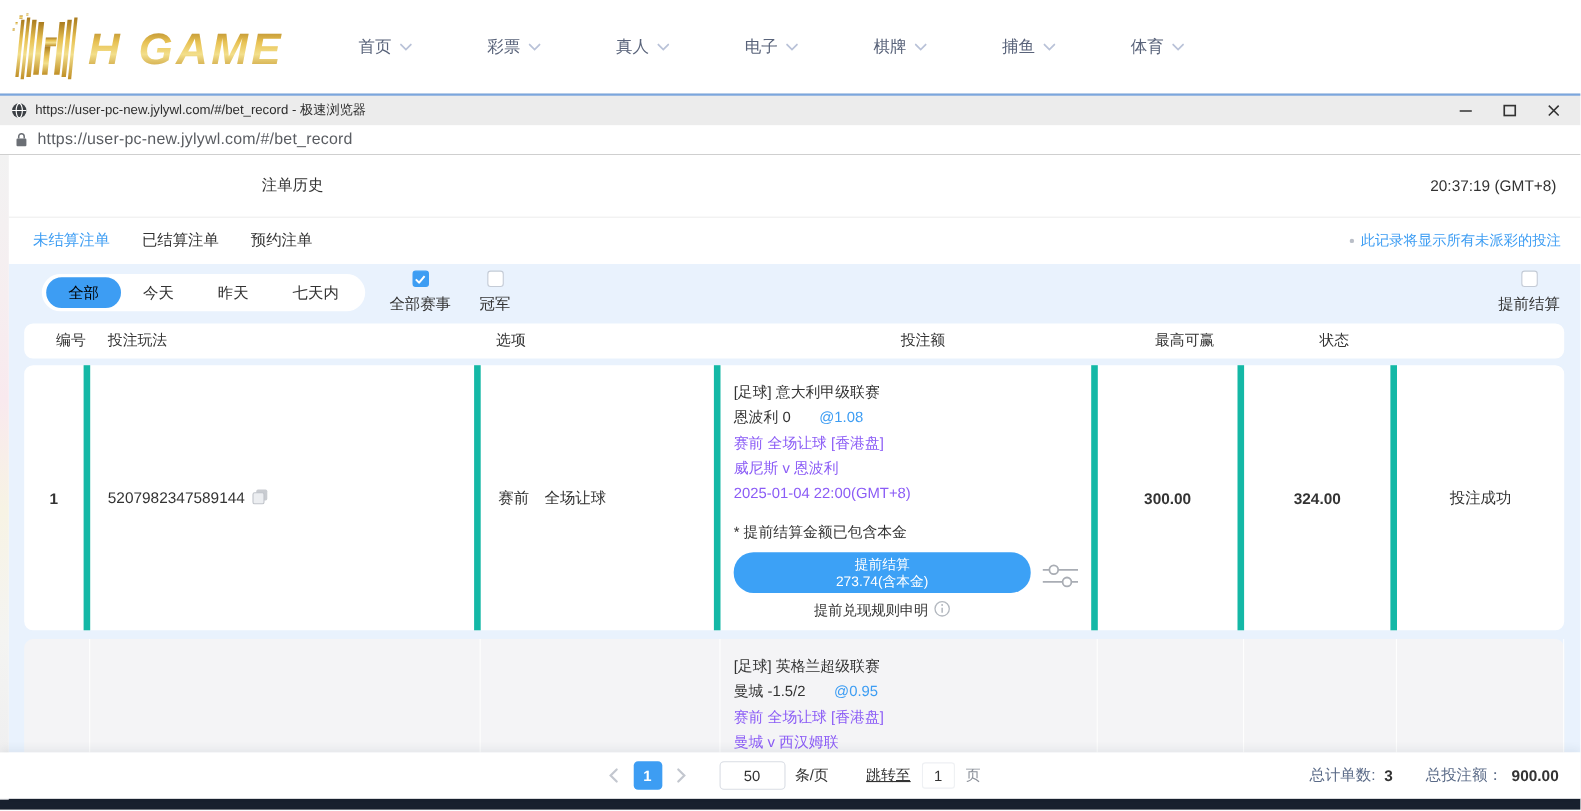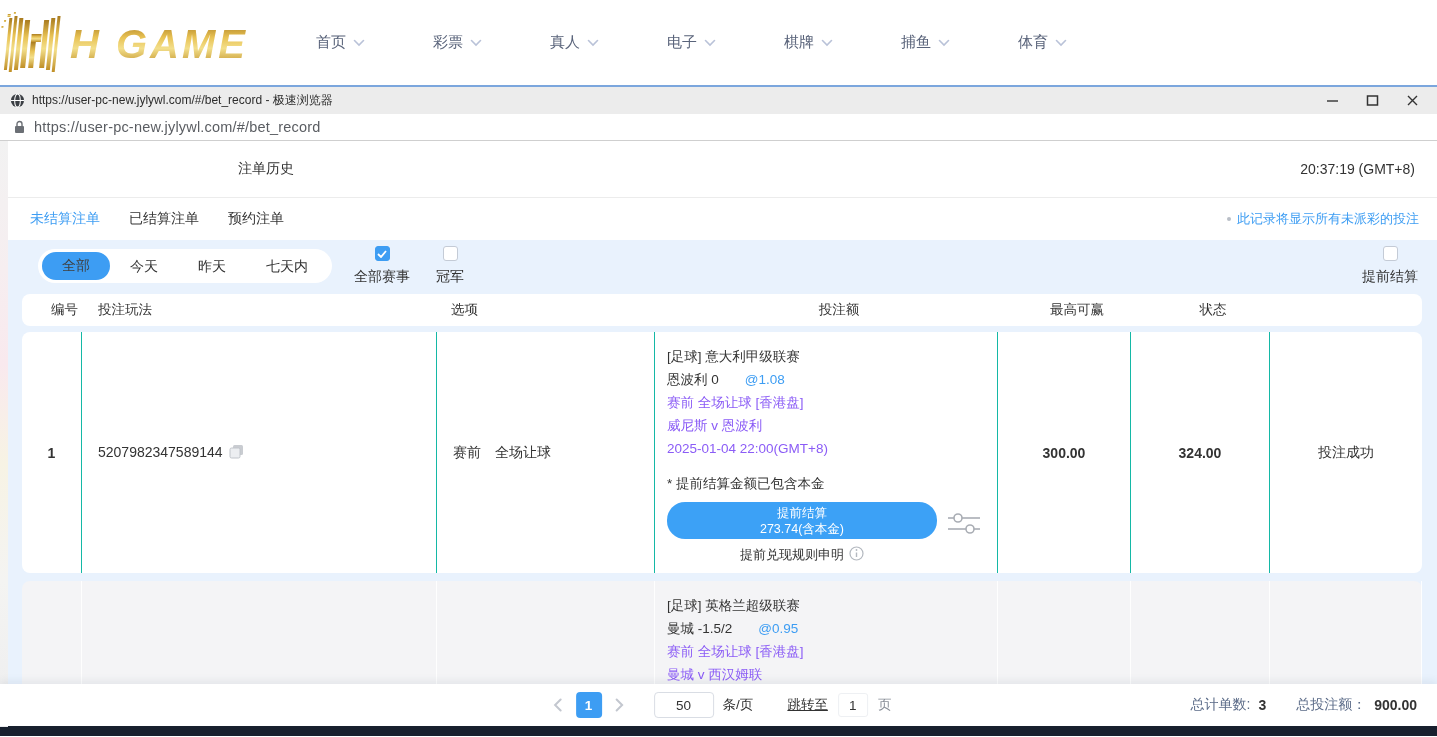--- a/index.html
+++ b/index.html
@@ -1,21 +1,21 @@
 <!DOCTYPE html>
 <html><head>
 <meta charset="utf-8">
 <style>
   * { margin:0; padding:0; box-sizing:border-box; }
   html,body { width:1437px; height:737px; overflow:hidden; }
   body { font-family:"Liberation Sans","DejaVu Sans",sans-serif; background:#fff; }
   .screen { position:relative; width:1437px; height:737px; overflow:hidden; background:#fff; }
 
   
-  .site-header { height:85px; display:flex; align-items:center; background:#fff; }
+  .site-header { height:85px; display:flex; align-items:center; padding-left:10px; background:#fff; }
   .logo { display:flex; align-items:center; cursor:pointer; }
   .main-nav { display:flex; align-items:center; margin-left:36px; gap:68px; }
   .nav-item { display:flex; align-items:center; gap:7px; font-size:15px; color:#59637a; cursor:pointer; }
   .nav-item svg { display:block; }
 
   
   .titlebar { height:29px; background:#ececec; border-top:2px solid #7ba6dd; display:flex; align-items:center; padding:0 10px; }
   .titlebar .ttl { font-size:12px; color:#2d2d2d; margin-left:7px; white-space:nowrap; }
   .win-controls { margin-left:auto; display:flex; align-items:center; gap:22px; padding-right:6px; }
   .win-btn { width:18px; height:18px; display:flex; align-items:center; justify-content:center; cursor:pointer; }
@@ -40,39 +40,39 @@
   .tab.active { color:#3d9df3; }
   .note { margin-left:auto; display:flex; align-items:center; gap:6px; font-size:13px; color:#3d9df3; }
   .note .dot { width:4px; height:4px; border-radius:50%; background:#b9bec7; display:inline-block; }
 
   
   .panel { margin-left:8px; height:444px; background:#e9f2fd; padding:8px 15px 0 14px; overflow:hidden; }
 
   .filter-row { height:36px; display:flex; align-items:center; padding-left:16px; margin-bottom:10px; }
   .seg-group { background:#fff; border-radius:18px; height:34px; display:flex; align-items:center; padding:0 4px; }
   .seg { font-size:14px; color:#333; padding:0 20px; height:28px; line-height:28px; border-radius:15px; cursor:pointer; }
-  .seg.active { background:#3d9df3; color:#404040;font-family:Liberation Mono, monospace; }
+  .seg.active { background:#3d9df3; color:#000000; }
   .cb-group { display:flex; align-items:center; gap:26px; margin-left:22px; }
   .cb { display:flex; align-items:center; gap:7px; font-size:14px; color:#333; cursor:pointer;flex-direction:column; }
   .cb-box { width:15px; height:15px; border:1px solid #c4cbd6; border-radius:3px; background:#fff;
     display:flex; align-items:center; justify-content:center; font-size:11px; color:#fff; }
   .cb-box.checked { background:#3d9df3; border-color:#3d9df3; }
   .early-cb { margin-left:auto; padding-right:4px; }
 
   
   .grid { display:grid; grid-template-columns:60px 355px 218px 343px 133px 139px auto; }
   .thead { background:#fff; border-radius:8px; height:32px; align-items:center; font-size:13.5px; color:#333; margin-bottom:6px; }
   .thead .th { padding-left:16px; }
   .thead .th.c { text-align:center; padding-left:0;margin-left:25px; }
   .thead .th.opt { padding-left:14px; }
 
   .trow { background:#fff; border-radius:8px; }
   .trow.r1 { height:241px; margin-bottom:8px; }
   .trow.r2 { height:160px; background:#f4f4f6; }
-  .td { border-right:1px solid #14b8a6; display:flex; flex-direction:column; justify-content:center; }
+  .td { border-right:6px solid #14b8a6; display:flex; flex-direction:column; justify-content:center; }
   .trow.r2 .td { border-right:1px solid rgba(255,255,255,.85); }
   .td:last-child { border-right:none; }
   .td.cc { align-items:center; font-size:14px; color:#333; }
   .td.num { font-weight:600; }
   .td.detail { padding-left:16px; font-size:14px; color:#333; line-height:24px; }
   .td.play { padding-left:16px; font-size:14px; color:#333; }
   .td.option { justify-content:flex-start; padding:13px 10px 0 12px; font-size:13.5px; }
   .opt-line { line-height:23px; color:#333; }
   .opt-line.gray { color:#8b5cf6; }
   .sel-line { display:flex; align-items:flex-end; line-height:23px; }

